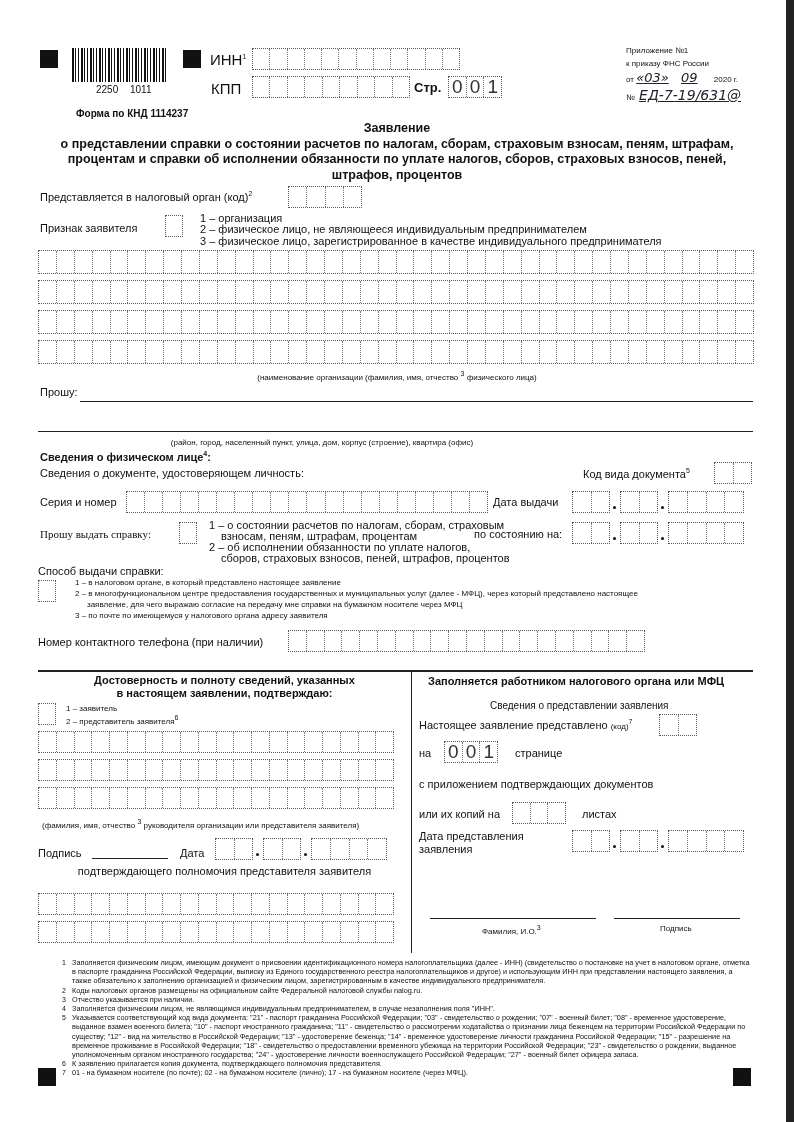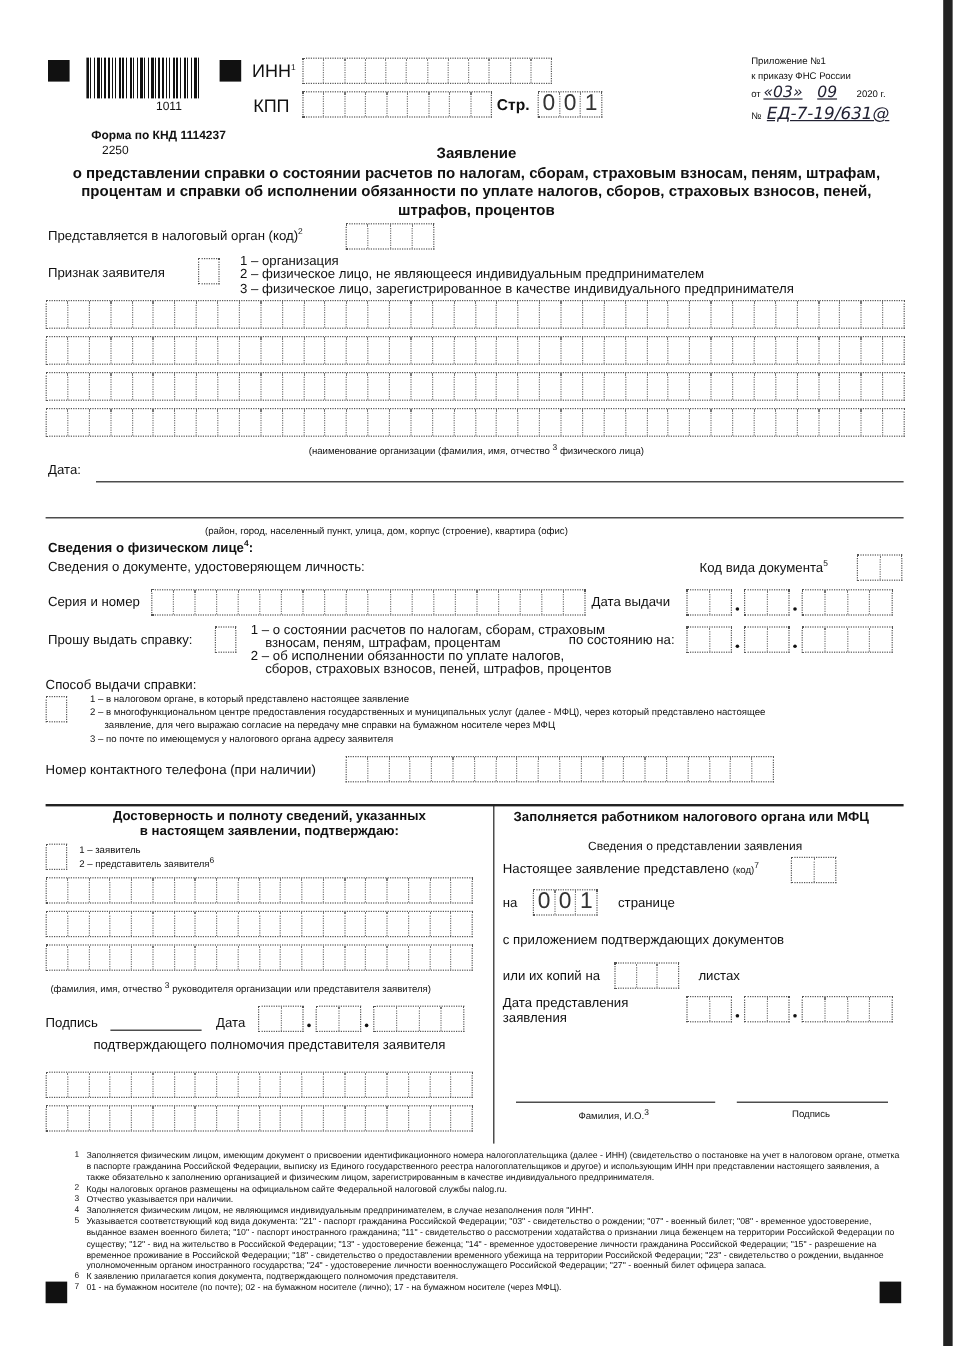--- a/index.html
+++ b/index.html
@@ -20,21 +20,21 @@
   .footnotes{position:absolute;left:62px;top:958px;width:690px;font-size:7.3px;line-height:9.2px;}
   .footnotes .fn{display:flex;}
   .footnotes .fn .n{width:10px;flex:none;font-size:7px;}
   .handwrite{font-family:"DejaVu Sans",sans-serif;color:#223;font-style:italic;}
 </style>
 </head>
 <body>
 
 <div class="marker" style="left:40px;top:50px;width:18px;height:18px;"></div>
 <div class="abs" style="left:72px;top:48px;width:96px;height:34px;background:repeating-linear-gradient(90deg,#111 0 2px,#fff 2px 3px,#111 3px 4px,#fff 4px 6px,#111 6px 7px,#fff 7px 9px);"></div>
-<div class="txt s10" style="left:85px;top:84px;margin-top:36px;">2250</div>
+<div class="txt s10" style="left:96px;top:84px;">2250</div>
 <div class="txt s10" style="left:130px;top:84px;">1011</div>
 <div class="marker" style="left:183px;top:50px;width:18px;height:18px;"></div>
 
 <div class="txt" style="left:210px;top:51px;font-size:15px;"><span>ИНН</span><sup>1</sup></div>
 <div class="grid" style="left:252px;top:48px;width:208px;height:22px;">
   <div class="cell"></div>
     <div class="cell"></div>
     <div class="cell"></div>
     <div class="cell"></div>
     <div class="cell"></div>
@@ -268,21 +268,21 @@
       <div class="cell"></div>
       <div class="cell"></div>
       <div class="cell"></div>
       <div class="cell"></div>
       <div class="cell"></div>
       <div class="cell"></div>
     </div>
 </div>
 <div class="txt s8 center" style="left:0;width:794px;top:370px;"><span>(наименование организации (фамилия, имя, отчество</span> <sup>3</sup> <span>физического лица)</span></div>
 
-<div class="txt s11" style="left:40px;top:386px;">Дата:</div>
+<div class="txt s11" style="left:40px;top:386px;">Прошу:</div>
 <div class="hline" style="left:80px;top:401px;width:673px;"></div>
 <div class="hline" style="left:38px;top:431px;width:715px;"></div>
 <div class="txt s8 center" style="left:0;width:644px;top:438px;">(район, город, населенный пункт, улица, дом, корпус (строение), квартира (офис)</div>
 
 <div class="txt bold s11" style="left:40px;top:450px;"><span>Сведения о физическом лице</span><sup>4</sup>:</div>
 <div class="txt s11" style="left:40px;top:467px;">Сведения о документе, удостоверяющем личность:</div>
 <div class="txt s11" style="left:583px;top:467px;"><span>Код вида документа</span><sup>5</sup></div>
 <div class="grid" style="left:714px;top:462px;width:38px;height:22px;">
     <div class="cell"></div>
     <div class="cell"></div>
@@ -307,21 +307,21 @@
     <div class="cell"></div>
     <div class="cell"></div>
     <div class="cell"></div>
     <div class="cell"></div>
     <div class="cell"></div>
     <div class="cell"></div>
   </div>
 <div class="txt s11" style="left:493px;top:496px;">Дата выдачи</div>
 <div class="datefield"></div>
 
-<div class="txt s11" style="left:40px;top:528px;">Прошу выдать справку:</div>
+<div class="txt s11" style="left:40px;top:528px;font-family:Liberation Serif, serif;">Прошу выдать справку:</div>
 <div class="grid" style="left:179px;top:522px;width:18px;height:22px;">
     <div class="cell"></div>
   </div>
 <div class="txt s9" style="left:209px;top:519px;">1 – о состоянии расчетов по налогам, сборам, страховым</div>
 <div class="txt s9" style="left:221px;top:530px;">взносам, пеням, штрафам, процентам</div>
 <div class="txt s9" style="left:209px;top:541px;">2 – об исполнении обязанности по уплате налогов,</div>
 <div class="txt s9" style="left:221px;top:552px;">сборов, страховых взносов, пеней, штрафов, процентов</div>
 <div class="txt s11" style="left:474px;top:528px;text-align:right;">по состоянию на:</div>
 <div class="datefield"></div>
 

